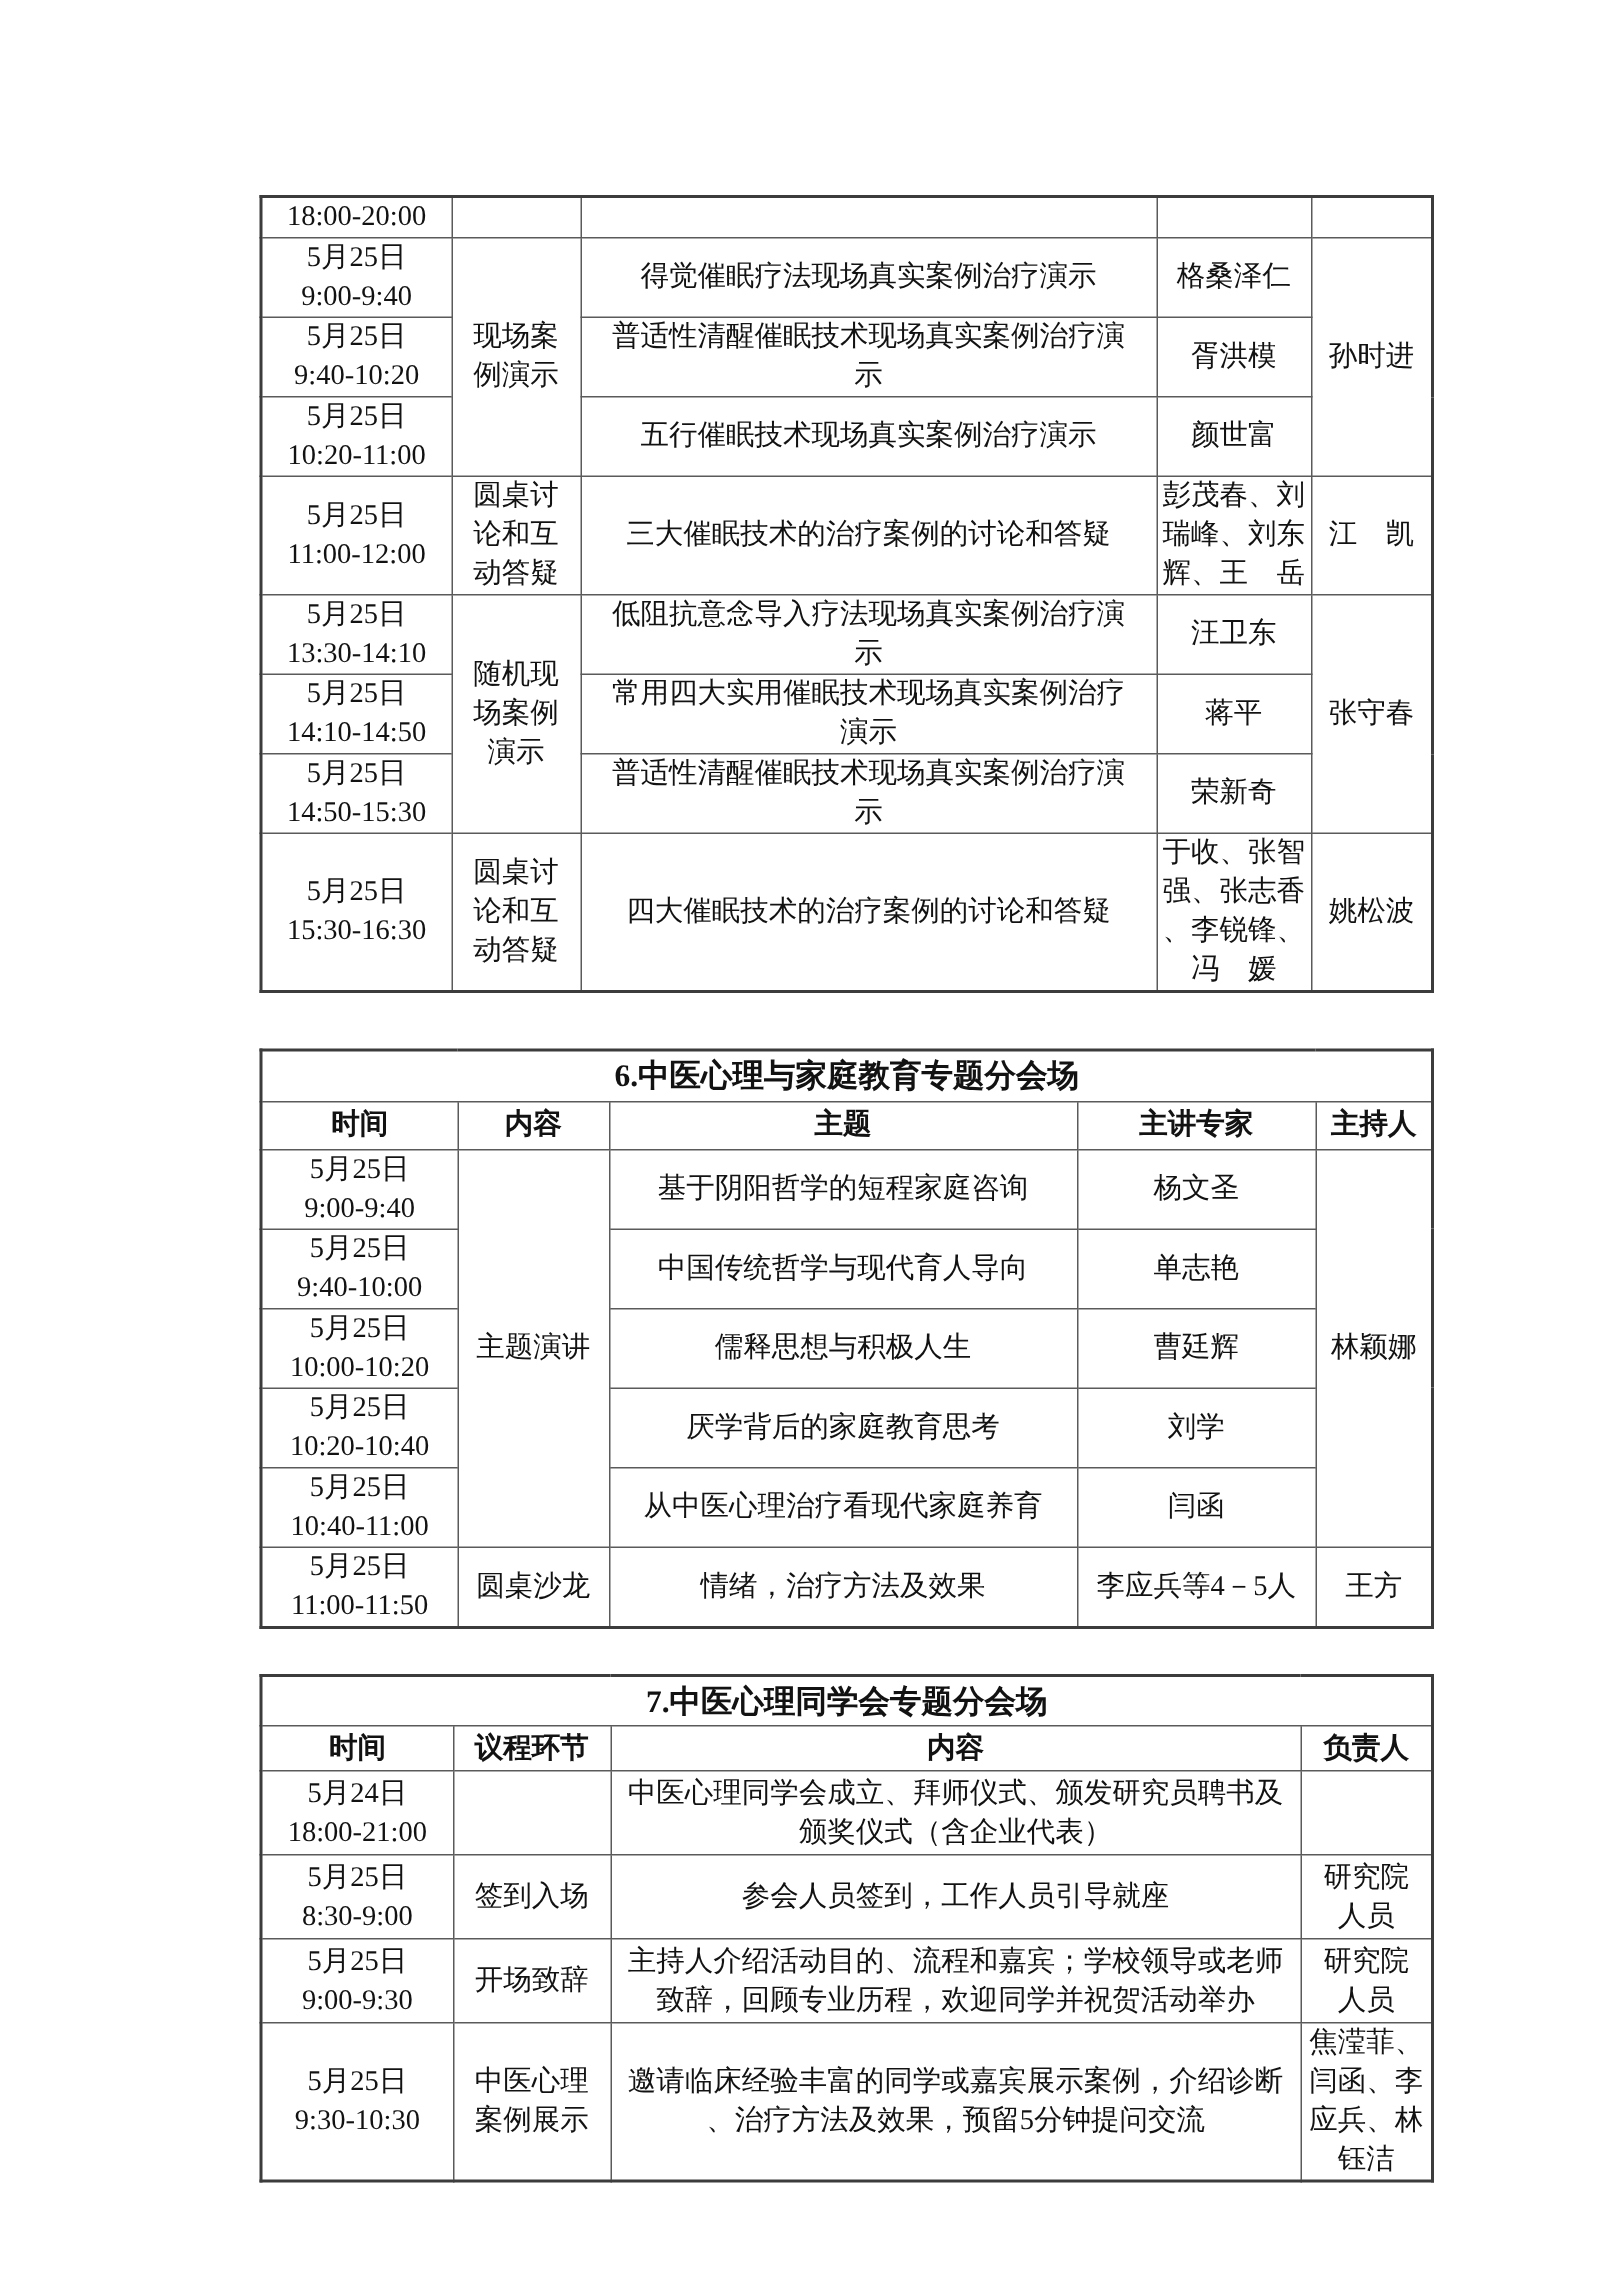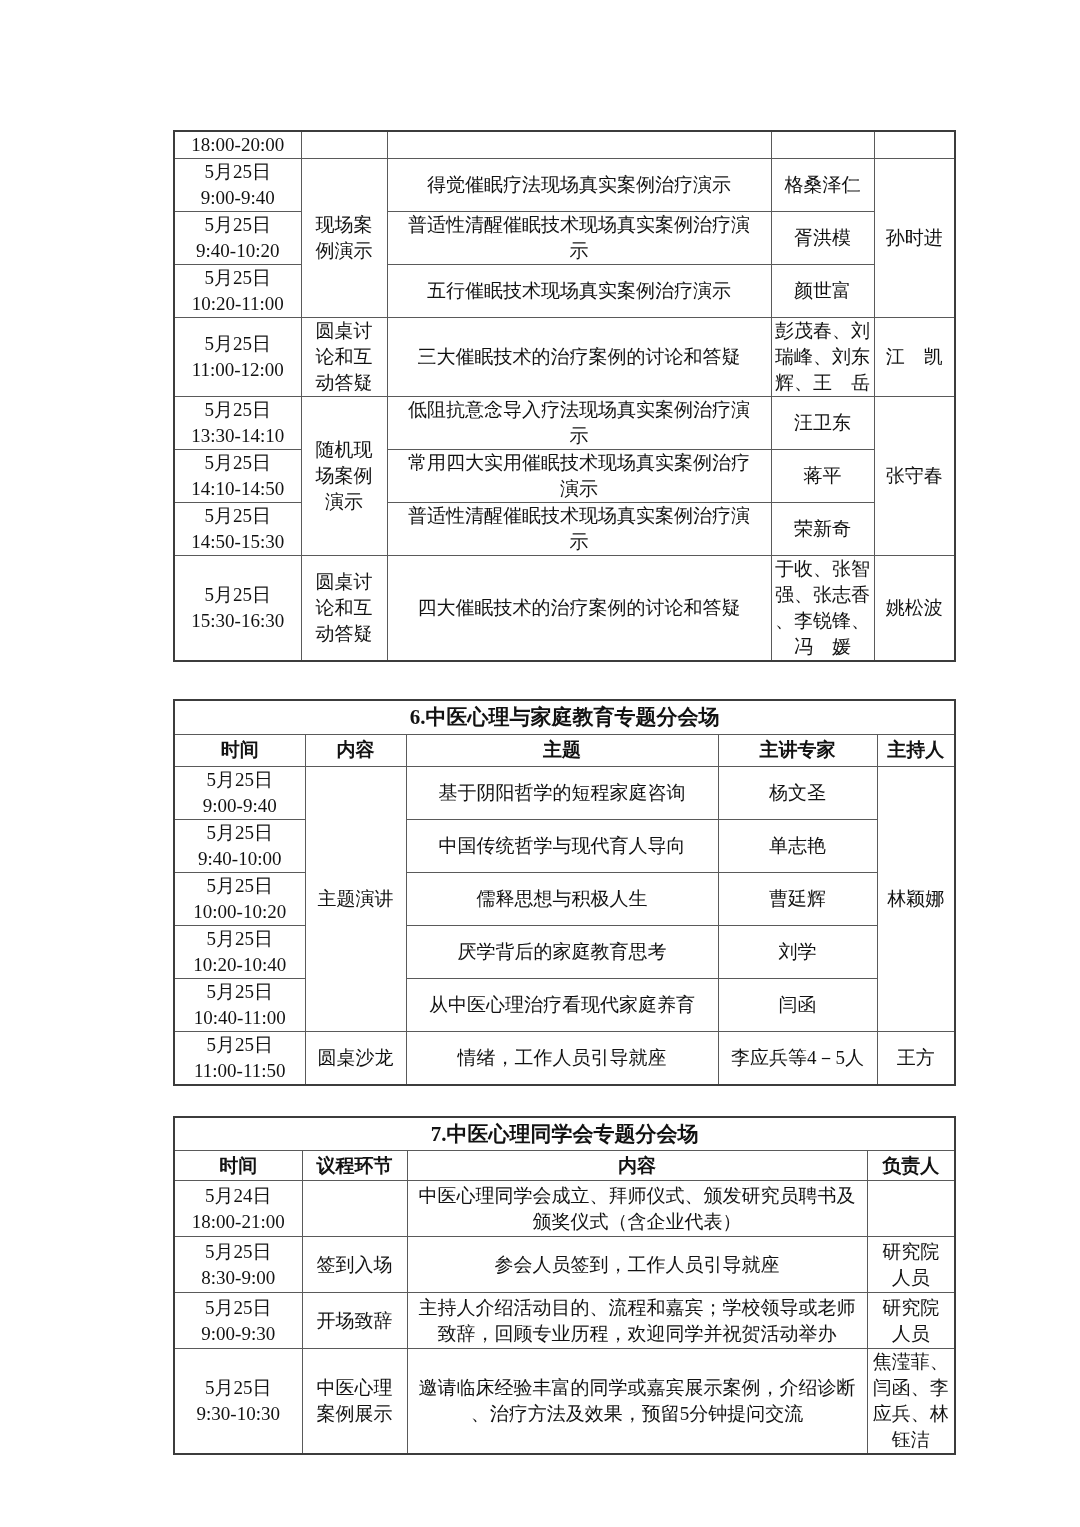--- a/index.html
+++ b/index.html
@@ -152,21 +152,21 @@
     <tr class="r52">
       <td class="c-time">5月25日
 10:40-11:00</td>
       <td class="c-topic">从中医心理治疗看现代家庭养育</td>
       <td class="c-speaker">闫函</td>
     </tr>
     <tr class="r52">
       <td class="c-time">5月25日
 11:00-11:50</td>
       <td class="c-label">圆桌沙龙</td>
-      <td class="c-topic">情绪，工作人员引导就座</td>
+      <td class="c-topic">情绪，治疗方法及效果</td>
       <td class="c-speaker">李应兵等4－5人</td>
       <td class="c-host">王方</td>
     </tr>
   </tbody>
     </table>
 
   <table id="table7">
     <colgroup>
         <col style="width:128px">
         <col style="width:105px">

